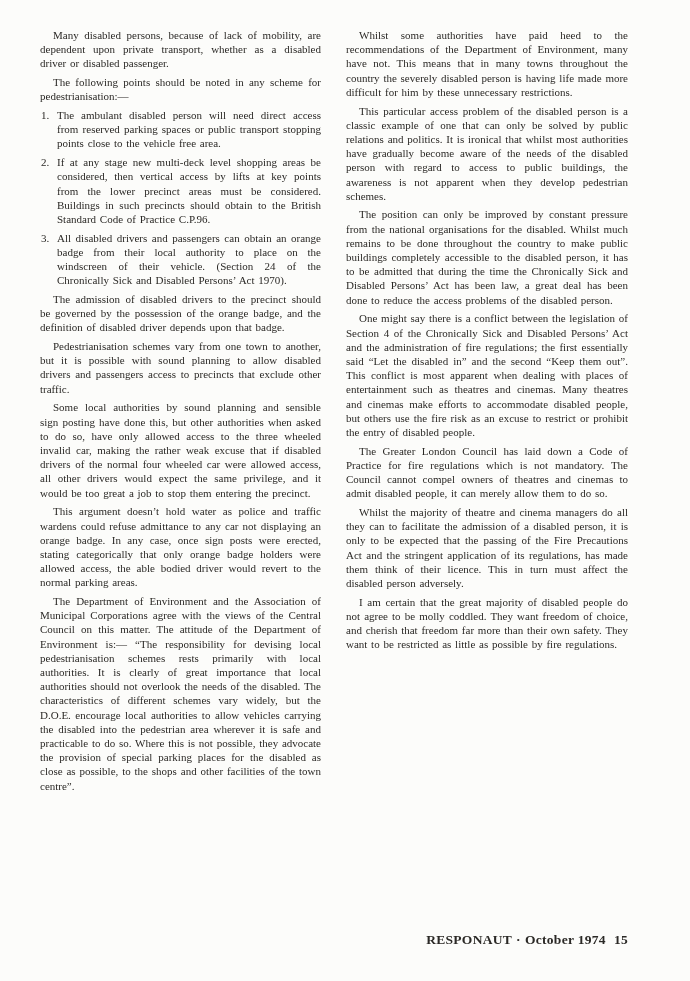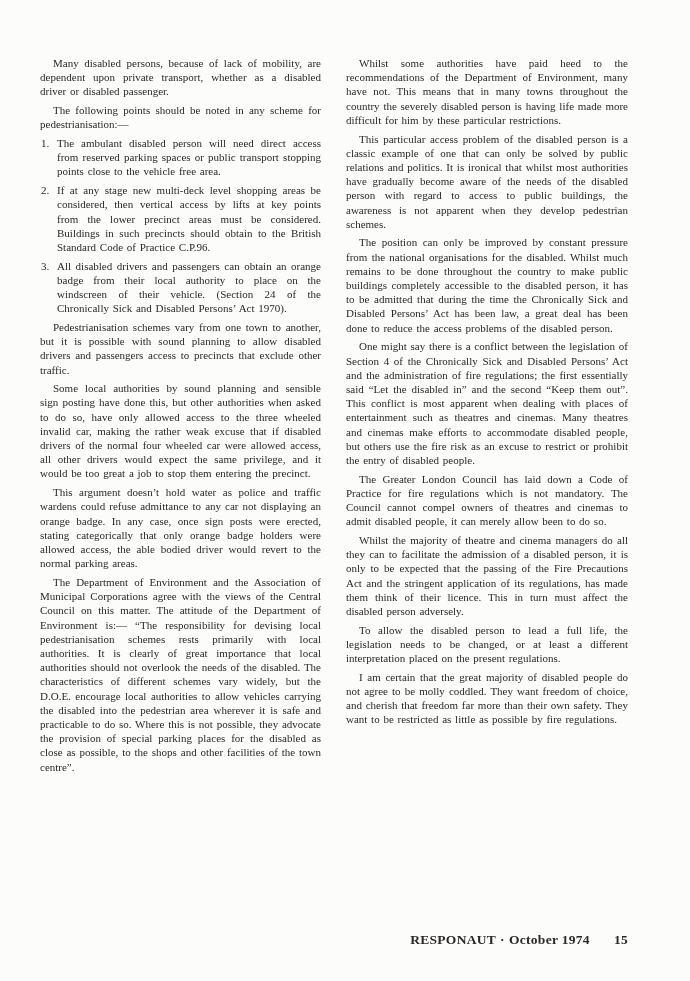--- a/index.html
+++ b/index.html
@@ -9,21 +9,21 @@
     height: 981px;
     margin: 0 auto;
     background: #fcfcfa;
     color: #2b2926;
     font-family: "Liberation Serif", "DejaVu Serif", serif;
     overflow: hidden;
   }
   .columns {
     display: flex;
     gap: 25px;
-    padding: 56px 62px 0 40px;
+    padding: 28px 62px 0 40px;
   }
   .col {
     font-size: 11px;
     line-height: 14.2px;
     text-align: justify;
     word-spacing: 0.09em;
   }
   .col-left  { width: 281px; flex: 0 0 auto; }
   .col-right { width: 282px; flex: 0 0 auto; }
   .col p {
@@ -48,21 +48,21 @@
   .footer {
     position: absolute;
     top: 932px;
     right: 62px;
     font-size: 13.5px;
     font-weight: bold;
     letter-spacing: 0.3px;
     white-space: nowrap;
   }
   .footer .sep { padding: 0 4px; font-weight: bold; }
-  .footer .pageno { margin-left: 24px; }
+  .footer .pageno { margin-left: 8px; }
 </style>
 </head>
 <body>
 
 <div class="page">
 
   <div class="columns">
 
     <div class="col col-left">
       <p>Many disabled persons, because of lack of mobility, are dependent upon private transport, whether as a disabled driver or disabled passenger.</p>
@@ -76,34 +76,34 @@
         <li>
           <span class="marker">2.</span>
           <span>If at any stage new multi-deck level shopping areas be considered, then vertical access by lifts at key points from the lower precinct areas must be considered.  Buildings in such precincts should obtain to the British Standard Code of Practice C.P.96.</span>
         </li>
         <li>
           <span class="marker">3.</span>
           <span>All disabled drivers and passengers can obtain an orange badge from their local authority to place on the windscreen of their vehicle.  (Section 24 of the Chronically Sick and Disabled Persons’ Act 1970).</span>
         </li>
       </ol>
 
+      <p>The admission of disabled drivers to the precinct should be governed by the possession of the orange badge, and the definition of disabled driver depends upon that badge.</p>
       <p>Pedestrianisation schemes vary from one town to another, but it is possible with sound planning to allow disabled drivers and passengers access to precincts that exclude other traffic.</p>
       <p>Some local authorities by sound planning and sensible sign posting have done this, but other authorities when asked to do so, have only allowed access to the three wheeled invalid car, making the rather weak excuse that if disabled drivers of the normal four wheeled car were allowed access, all other drivers would expect the same privilege, and it would be too great a job to stop them entering the precinct.</p>
       <p>This argument doesn’t hold water as police and traffic wardens could refuse admittance to any car not displaying an orange badge.  In any case, once sign posts were erected, stating categorically that only orange badge holders were allowed access, the able bodied driver would revert to the normal parking areas.</p>
       <p>The Department of Environment and the Association of Municipal Corporations agree with the views of the Central Council on this matter.  The attitude of the Department of Environment is:— “The responsibility for devising local pedestrianisation schemes rests primarily with local authorities. It is clearly of great importance that local authorities should not overlook the needs of the disabled.  The characteristics of different schemes vary widely, but the D.O.E. encourage local authorities to allow vehicles carrying the disabled into the pedestrian area wherever it is safe and practicable to do so. Where this is not possible, they advocate the provision of special parking places for the disabled as close as possible, to the shops and other facilities of the town centre”.</p>
     </div>
 
     <div class="col col-right">
-      <p>Whilst some authorities have paid heed to the recommendations of the Department of Environment, many have not.  This means that in many towns throughout the country the severely disabled person is having life made more difficult for him by these particular restrictions.</p>
+      <p>Whilst some authorities have paid heed to the recommendations of the Department of Environment, many have not.  This means that in many towns throughout the country the severely disabled person is having life made more difficult for him by these unnecessary restrictions.</p>
       <p>This particular access problem of the disabled person is a classic example of one that can only be solved by public relations and politics.  It is ironical that whilst most authorities have gradually become aware of the needs of the disabled person with regard to access to public buildings, the awareness is not apparent when they develop pedestrian schemes.</p>
       <p>The position can only be improved by constant pressure from the national organisations for the disabled.  Whilst much remains to be done throughout the country to make public buildings completely accessible to the disabled person, it has to be admitted that during the time the Chronically Sick and Disabled Persons’ Act has been law, a great deal has been done to reduce the access problems of the disabled person.</p>
       <p>One might say there is a conflict between the legislation of Section 4 of the Chronically Sick and Disabled Persons’ Act and the administration of fire regulations; the first essentially said “Let the disabled in” and the second “Keep them out”.  This conflict is most apparent when dealing with places of entertainment such as theatres and cinemas.  Many theatres and cinemas make efforts to accommodate disabled people, but others use the fire risk as an excuse to restrict or prohibit the entry of disabled people.</p>
-      <p>The Greater London Council has laid down a Code of Practice for fire regulations which is not mandatory.  The Council cannot compel owners of theatres and cinemas to admit disabled people, it can merely allow been to do so.</p>
+      <p>The Greater London Council has laid down a Code of Practice for fire regulations which is not mandatory.  The Council cannot compel owners of theatres and cinemas to admit disabled people, it can merely allow them to do so.</p>
       <p>Whilst the majority of theatre and cinema managers do all they can to facilitate the admission of a disabled person, it is only to be expected that the passing of the Fire Precautions Act and the stringent application of its regulations, has made them think of their licence.  This in turn must affect the disabled person adversely.</p>
-      <p>To allow the disabled person to lead a full life, the legislation needs to be changed, or at least a different interpretation placed on the present regulations.</p>
       <p>I am certain that the great majority of disabled people do not agree to be molly coddled.  They want freedom of choice, and cherish that freedom far more than their own safety.  They want to be restricted as little as possible by fire regulations.</p>
     </div>
 
   </div>
 
   <div class="footer">
     <span>RESPONAUT</span><span class="sep">·</span><span>October 1974</span><span class="pageno">15</span>
   </div>
 
 </div>

